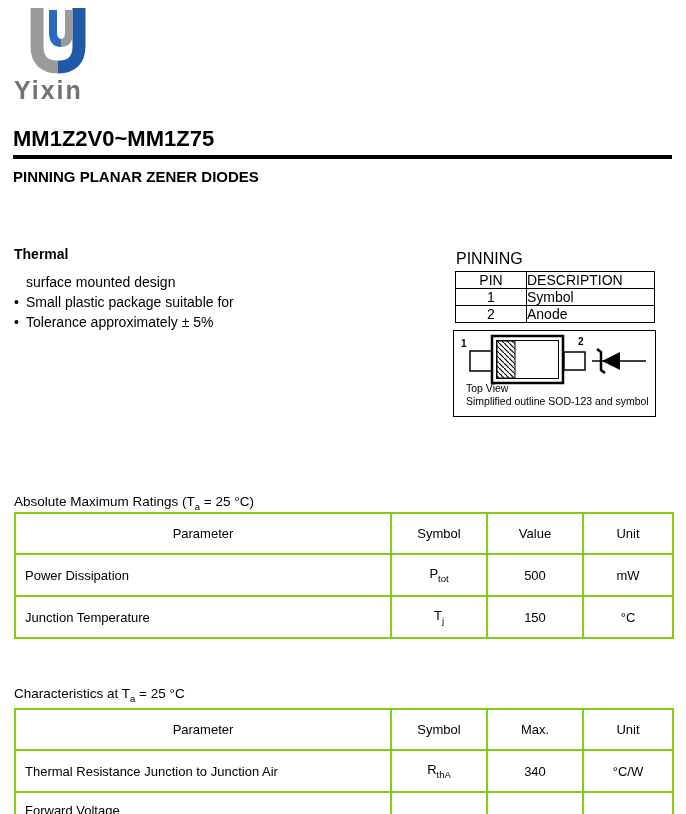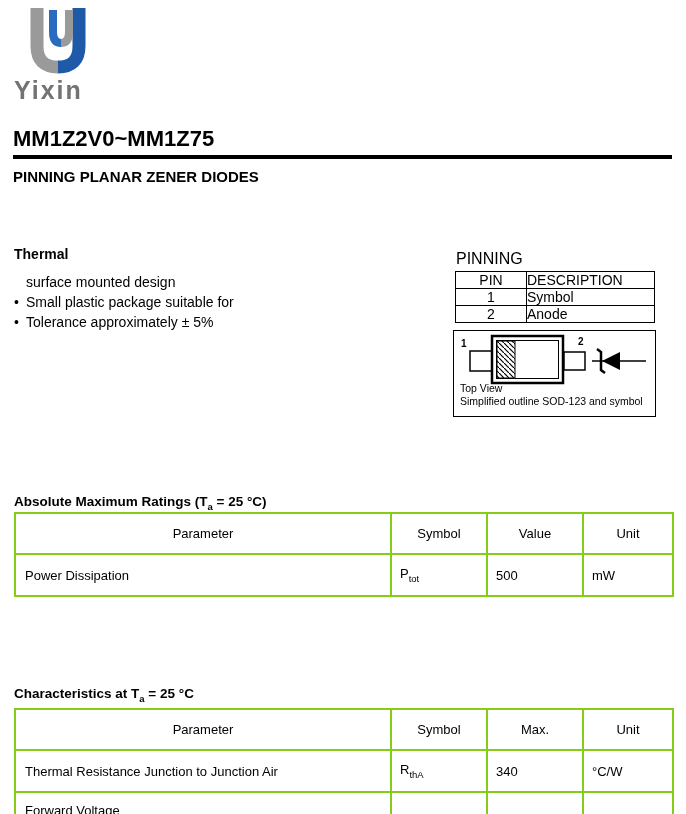--- a/index.html
+++ b/index.html
@@ -28,34 +28,34 @@
   
   .pinning-title { position:absolute; left:456px; top:250px; font-size:16px; }
   .pin-table { position:absolute; left:455px; top:271px; border-collapse:collapse; font-size:14px; }
   .pin-table th, .pin-table td { border:1px solid #000; font-weight:normal; height:14px; padding:0; }
   .pin-table .pin-col { width:70px; text-align:center; }
   .pin-table .desc-col { width:127px; text-align:left; padding-left:0; }
 
   
   .package-box { position:absolute; left:453px; top:330px; width:201px; height:85px; border:1px solid #000; }
   .package-svg { position:absolute; left:0; top:2px; }
-  .package-captions { position:absolute; left:6px; top:51px; font-size:10.5px; line-height:13px; white-space:nowrap; }
+  .package-captions { position:absolute; left:12px; top:51px; font-size:10.5px; line-height:13px; white-space:nowrap; }
 
   
-  .section-title { position:absolute; left:14px; font-size:13.5px; font-weight:bold; }
+  .section-title { position:absolute; left:14px; font-size:13.5px; font-weight:normal; }
   .amr-title { top:494px; }
   .char-title { top:686px; }
 
   
   .data-table { position:absolute; left:14px; border-collapse:collapse; table-layout:fixed; font-size:13px; }
   .amr-table { top:512px; }
   .char-table { top:708px; }
   .data-table th, .data-table td { border:2px solid #84cc16; padding:8px; font-weight:normal; }
   .data-table th { height:23px; text-align:center; }
-  .data-table td { height:24px; }
+  .data-table td { height:24px; text-align:center; }
   .data-table td.param { text-align:left; padding-left:9px; }
   .char-table tr.tall td { height:37px; }
   .param2 { padding-left:5px; }
   sub { font-size:9.5px; }
 </style>
 </head>
 <body>
 
 <div class="page">
 
@@ -138,20 +138,26 @@
       <th>Symbol</th>
       <th>Value</th>
       <th>Unit</th>
     </tr>
     <tr>
       <td class="param">Power Dissipation</td>
       <td><span>P</span><sub>tot</sub></td>
       <td>500</td>
       <td>mW</td>
     </tr>
+    <tr>
+      <td class="param">Junction Temperature</td>
+      <td><span>T</span><sub>j</sub></td>
+      <td>150</td>
+      <td>°C</td>
+    </tr>
   </tbody>
     </table>
 
   <div class="section-title char-title"><span>Characteristics at T</span><sub>a</sub><span> = 25 °C</span></div>
   <table class="data-table char-table">
     <colgroup>
         <col style="width:376px">
         <col style="width:96px">
         <col style="width:96px">
         <col style="width:90px">

